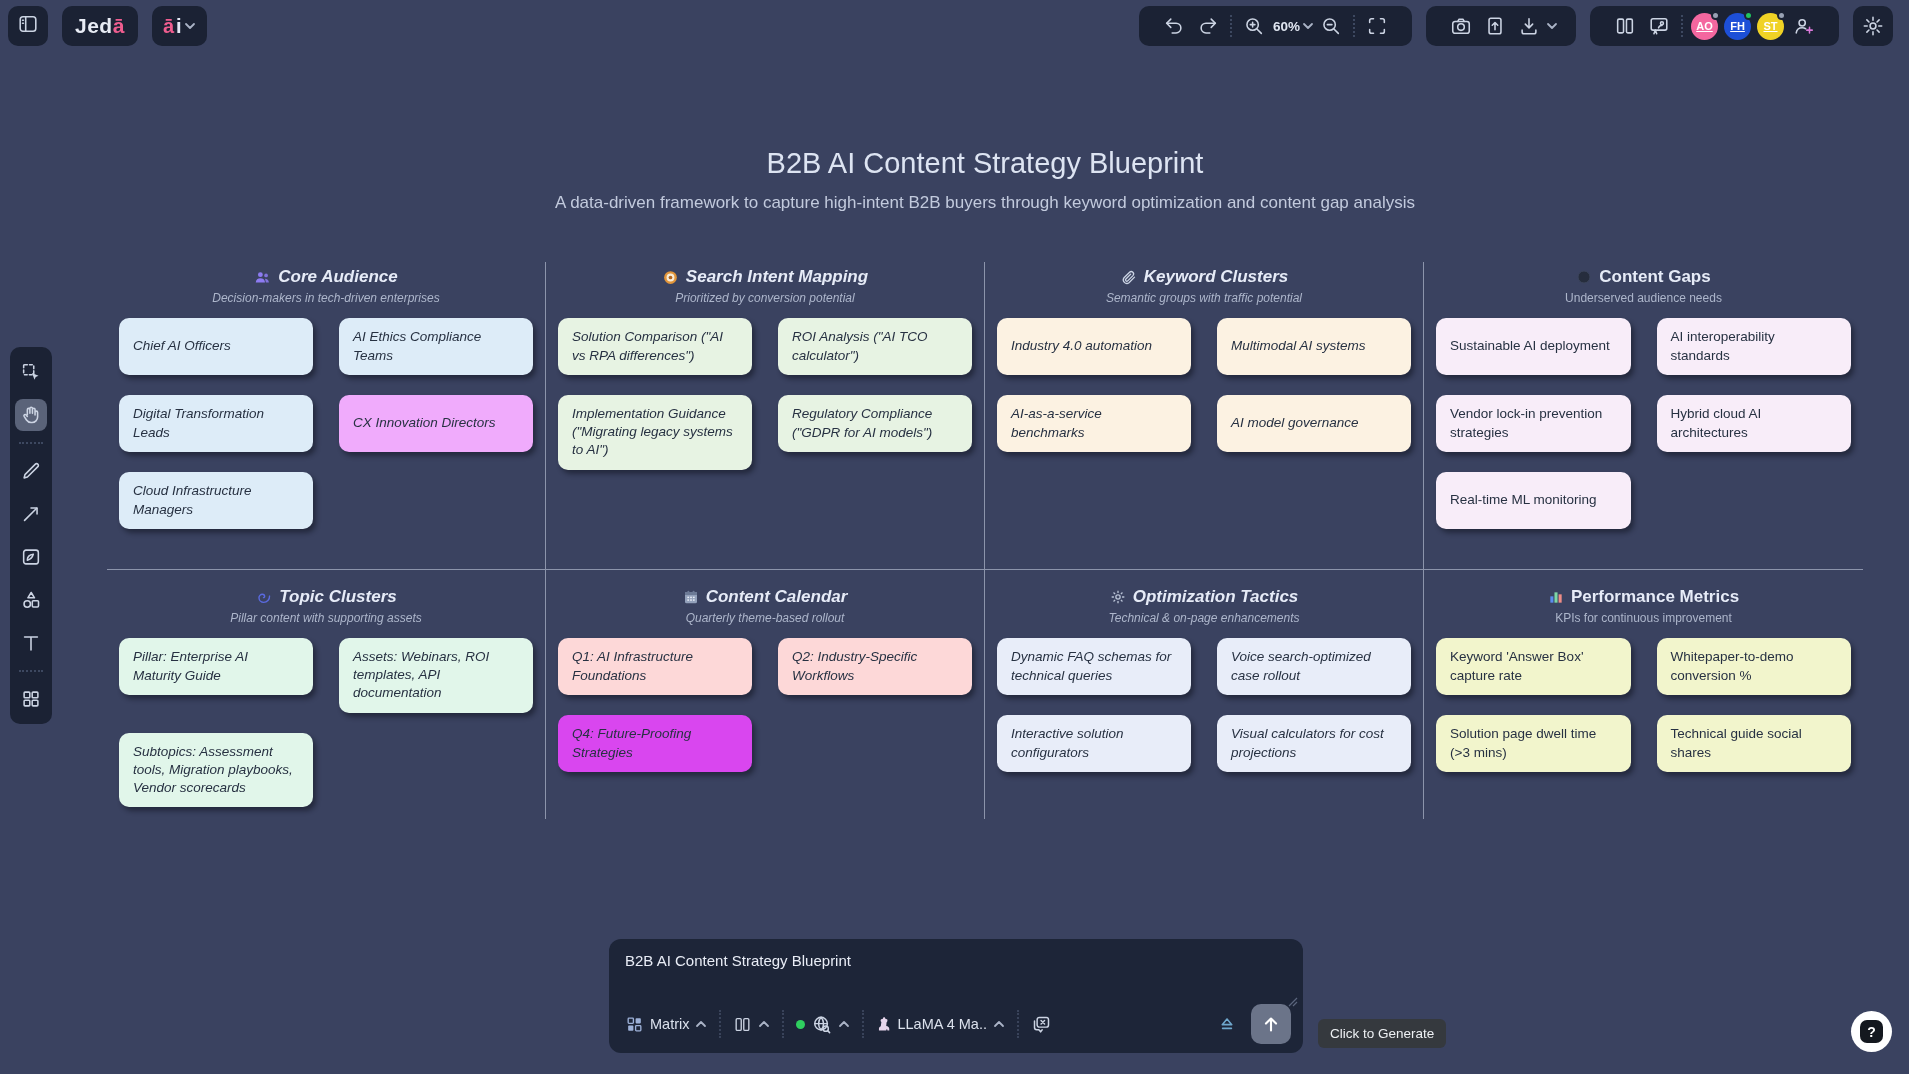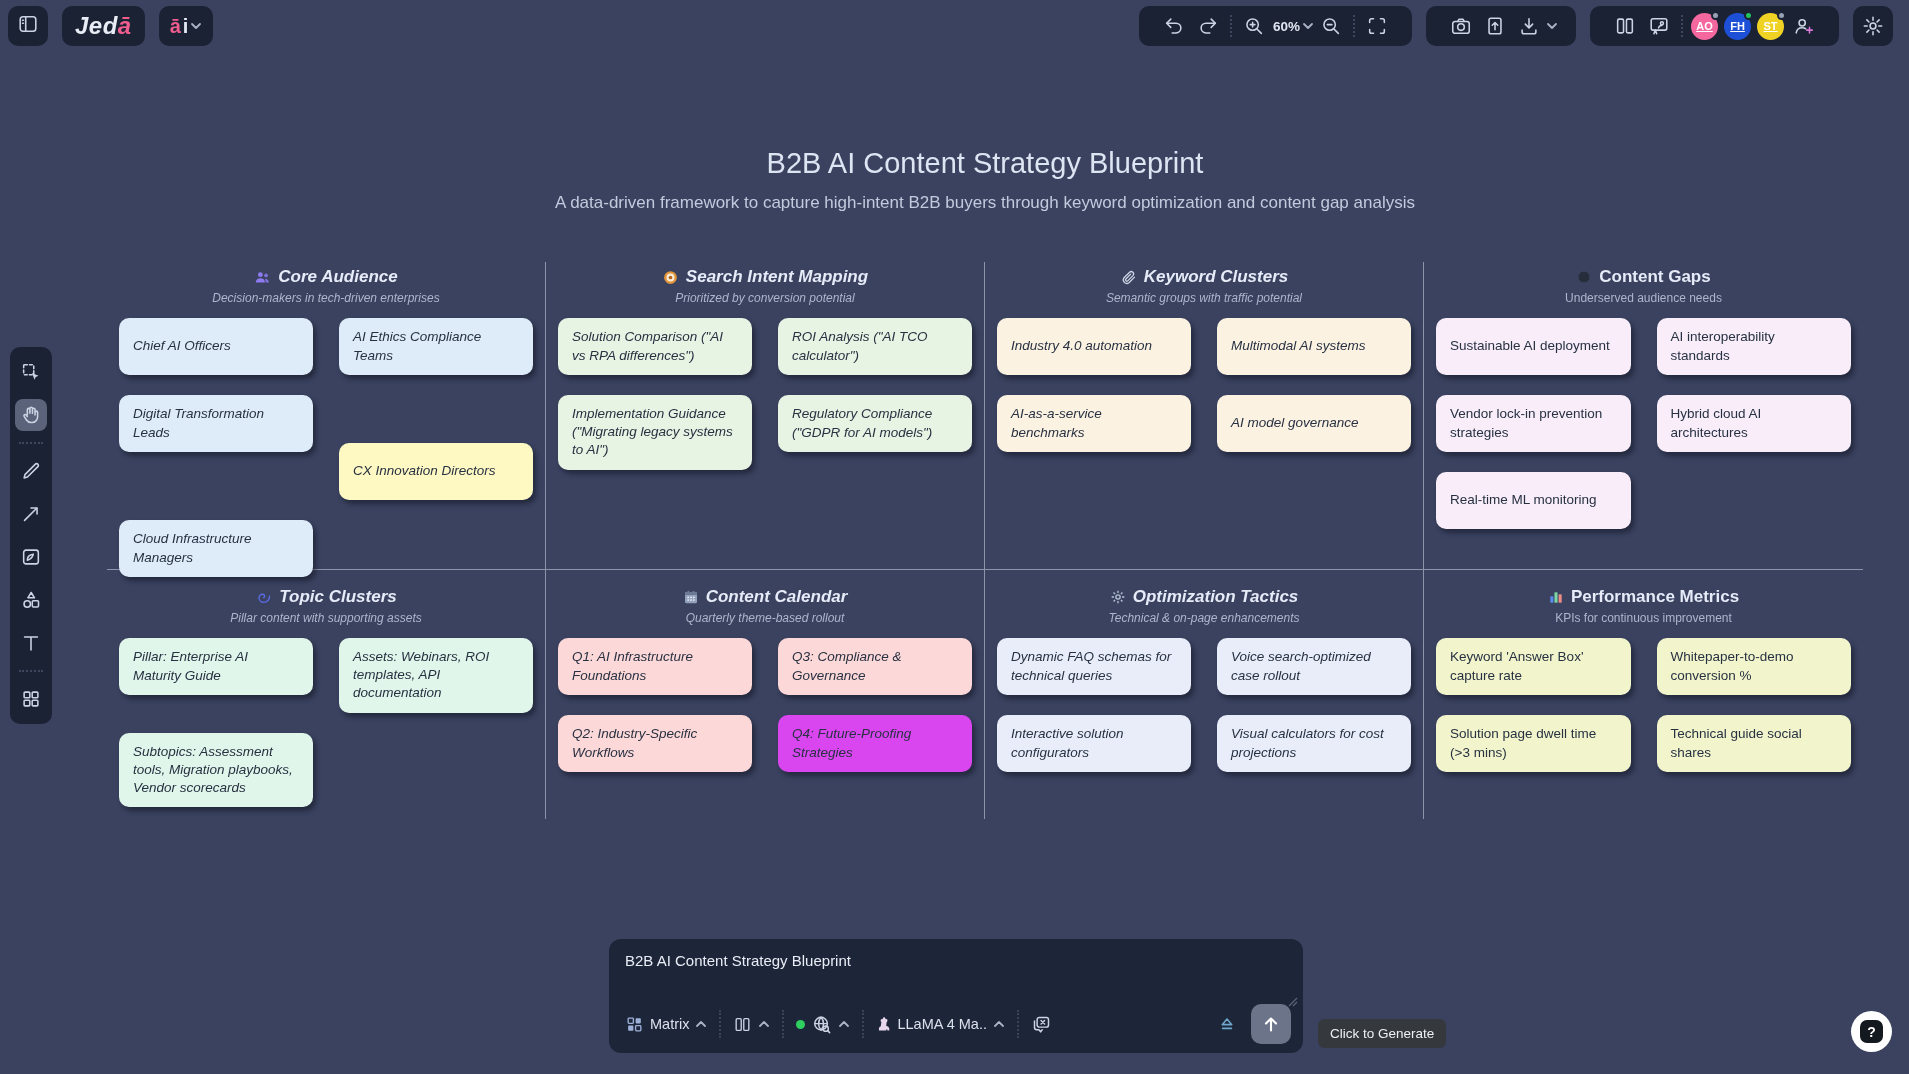--- a/index.html
+++ b/index.html
@@ -10,21 +10,21 @@
     position:relative;
     color:#e4e9f5;
   }
   .stage { position:absolute; inset:0; }
 
   
   .topbar { position:absolute; top:6px; left:8px; right:16px; display:flex; justify-content:space-between; align-items:flex-start; z-index:5; }
   .tb-left, .tb-right { display:flex; gap:14px; align-items:center; }
   .pill { background:#1b2234; border-radius:10px; height:40px; display:flex; align-items:center; padding:0 18px; }
   .pill.sq { width:40px; justify-content:center; padding:0; }
-  .logo-pill { padding:7px 13px; font-size:24px; font-weight:700; letter-spacing:.5px; color:#e8ecf5;font-style:italic; }
+  .logo-pill { padding:7px 13px; font-size:21px; font-weight:700; letter-spacing:.5px; color:#e8ecf5; }
   .logo-accent { color:#ef5d8f; }
   .ai-pill { padding:0 11px; font-size:20px; font-weight:700; gap:2px; cursor:pointer; }
   .tb-btn { width:34px; height:34px; display:flex; align-items:center; justify-content:center; border-radius:8px; cursor:pointer; }
   .i24 { width:22px; height:22px; stroke:#ccd4e3; fill:none; stroke-width:1.7; stroke-linecap:round; stroke-linejoin:round; }
   .dotdiv-v { border-left:2px dotted #3d4860; height:22px; margin:0 5px; }
   .zoom-label { font-size:13.5px; font-weight:700; color:#e0e6f1; margin:0 2px 0 2px; }
   .chev { width:12px; height:8px; stroke:#aab3c6; fill:none; stroke-width:1.8; stroke-linecap:round; stroke-linejoin:round; }
   .avatar { width:27px; height:27px; border-radius:50%; color:#fff; font-size:11px; font-weight:700; display:flex; align-items:center; justify-content:center; position:relative; margin:0 3px; cursor:pointer;text-decoration:underline; }
   .avatar .dot { position:absolute; top:-2px; right:-2px; width:9px; height:9px; border-radius:50%; border:2px solid #1b2234; }
 
@@ -273,21 +273,21 @@
               <path d="M15.5 13.6c2.9.2 5.5 2 5.5 5.4h-4.2z" opacity=".85"></path>
             </svg>
           </span>
         <span class="sec-title">Core Audience</span>
       </div>
       <div class="sec-sub">Decision-makers in tech-driven enterprises</div>
       <div class="cards">
           <div class="card" style="background: rgb(221, 236, 248);">Chief AI Officers</div>
           <div class="card" style="background: rgb(221, 236, 248);">AI Ethics Compliance Teams</div>
           <div class="card" style="background: rgb(221, 236, 248);">Digital Transformation Leads</div>
-          <div class="card" style="background: #fef9c3; margin-top: 48px;">CX Innovation Directors</div>
+          <div class="card" style="background: #f0abfc;">CX Innovation Directors</div>
           <div class="card" style="background: rgb(221, 236, 248);">Cloud Infrastructure Managers</div>
         </div>
     </div>
       <div class="cell vline hline">
       <div class="sec-head">
         <span class="sec-ic">
             <svg width="17" height="17" viewBox="0 0 24 24">
               <circle cx="12" cy="12" r="9" fill="#e2953a"></circle>
               <circle cx="12" cy="12" r="5.6" fill="#f7ecd9"></circle>
               <circle cx="12" cy="12" r="2.6" fill="#b5651d"></circle>
@@ -370,21 +370,20 @@
                 <rect x="10.7" y="15.5" width="2.6" height="2.2"></rect>
                 <rect x="14.9" y="15.5" width="2.6" height="2.2"></rect>
               </g>
             </svg>
           </span>
         <span class="sec-title">Content Calendar</span>
       </div>
       <div class="sec-sub">Quarterly theme-based rollout</div>
       <div class="cards">
           <div class="card" style="background: rgb(253, 216, 216);">Q1: AI Infrastructure Foundations</div>
-          <div class="card" style="background: rgb(253, 216, 216);">Q3: Compliance &amp; Governance</div>
           <div class="card" style="background: rgb(253, 216, 216);">Q2: Industry-Specific Workflows</div>
           <div class="card" style="background: #d946ef;">Q4: Future-Proofing Strategies</div>
         </div>
     </div>
       <div class="cell vline row2">
       <div class="sec-head">
         <span class="sec-ic">
             <svg width="16" height="16" viewBox="0 0 24 24" fill="none" stroke="#b9c3d6" stroke-width="2">
               <circle cx="12" cy="12" r="3.2"></circle>
               <path d="M12 2.5v3.4M12 18.1v3.4M2.5 12h3.4M18.1 12h3.4M5.3 5.3l2.4 2.4M16.3 16.3l2.4 2.4M18.7 5.3l-2.4 2.4M7.7 16.3l-2.4 2.4"></path>

